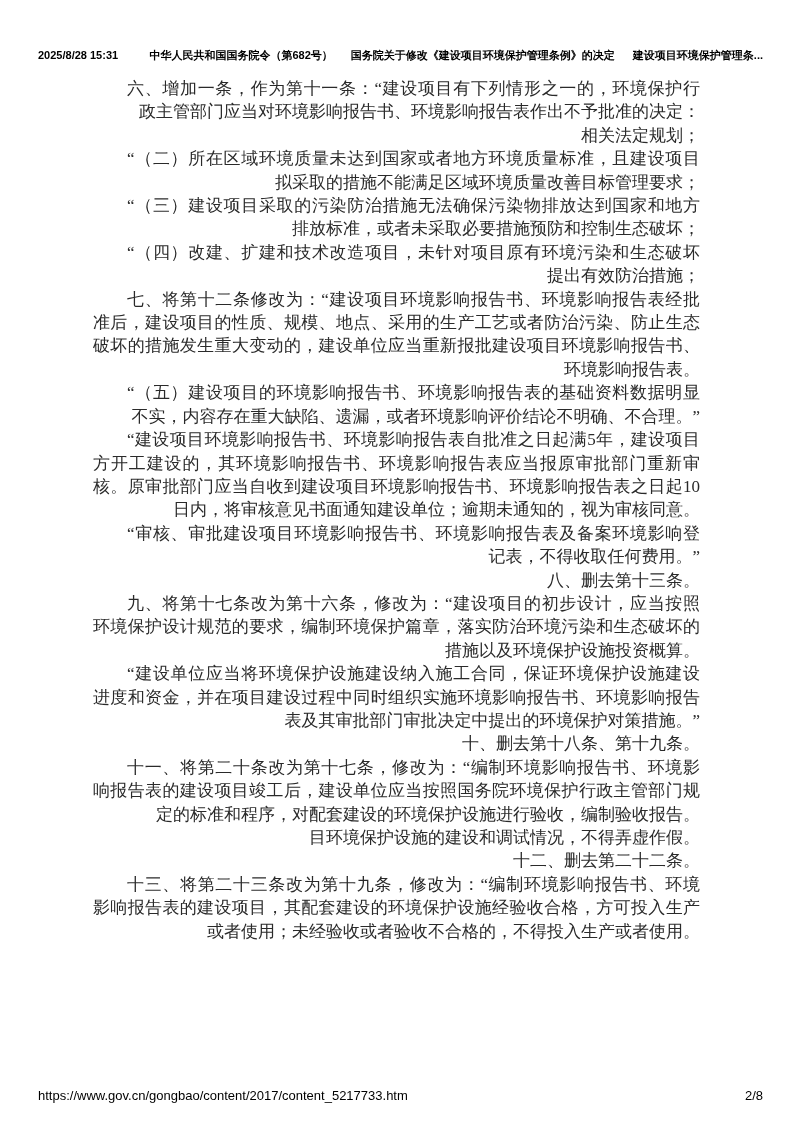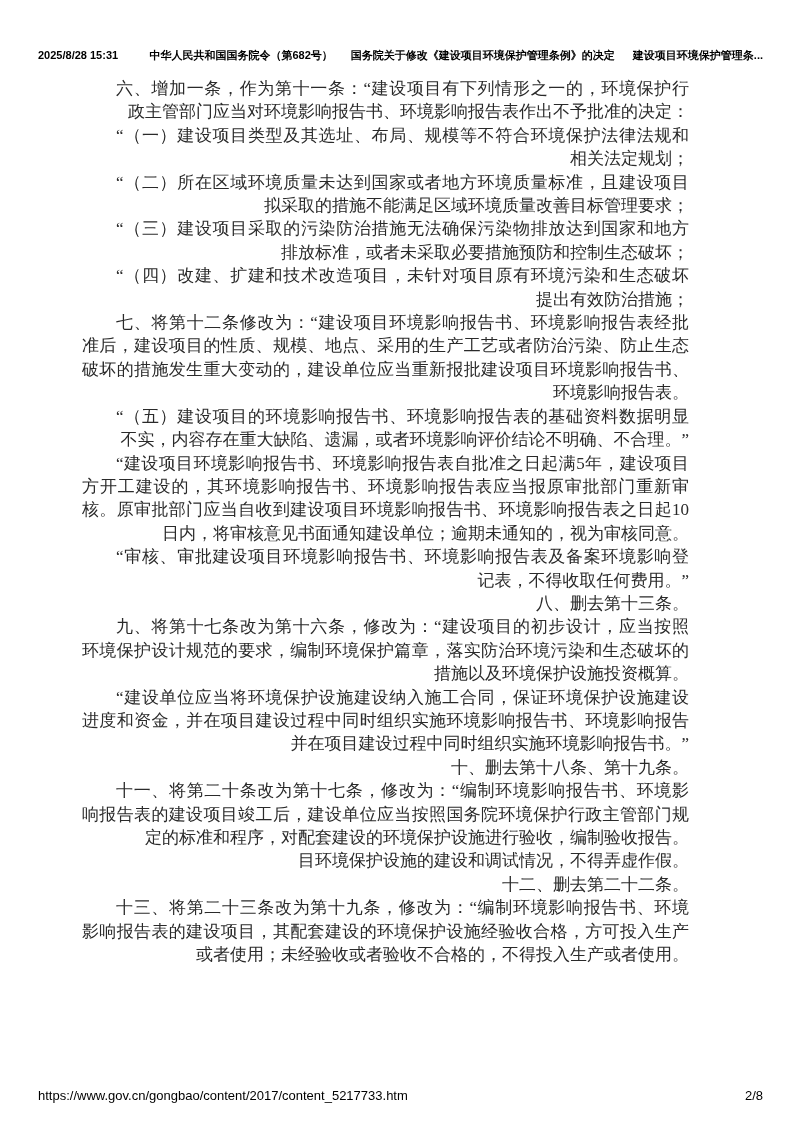--- a/index.html
+++ b/index.html
@@ -28,21 +28,21 @@
   .print-title {
     margin-left: auto;
     display: flex;
     align-items: baseline;
   }
   .title-seg { margin-left: 18px; margin-top: 32px; }
   
   .doc-body {
     position: absolute;
     top: 77px;
-    left: 82px;
+    left: 93px;
     width: 607px;
     font-size: 17px;
     line-height: 23.4px;
     color: #2a2a2a;
     letter-spacing: 0;
   }
   .paragraph { margin: 0; }
   .line {
     white-space: nowrap;
     text-align: right;
@@ -81,21 +81,20 @@
         <span class="title-seg">建设项目环境保护管理条...</span>
       </span>
   </div>
 
   <div class="doc-body">
       <div class="paragraph">
         <div class="line first fill">六、增加一条，作为第十一条：“建设项目有下列情形之一的，环境保护行</div>
         <div class="line">政主管部门应当对环境影响报告书、环境影响报告表作出不予批准的决定：</div>
       </div>
       <div class="paragraph">
-        <div class="line first fill">“（一）建设项目类型及其选址、布局、规模等不符合环境保护法律法规和</div>
         <div class="line">相关法定规划；</div>
       </div>
       <div class="paragraph">
         <div class="line first fill">“（二）所在区域环境质量未达到国家或者地方环境质量标准，且建设项目</div>
         <div class="line">拟采取的措施不能满足区域环境质量改善目标管理要求；</div>
       </div>
       <div class="paragraph">
         <div class="line first fill">“（三）建设项目采取的污染防治措施无法确保污染物排放达到国家和地方</div>
         <div class="line">排放标准，或者未采取必要措施预防和控制生态破坏；</div>
       </div>
@@ -127,21 +126,21 @@
         <div class="line first">八、删去第十三条。</div>
       </div>
       <div class="paragraph">
         <div class="line first fill">九、将第十七条改为第十六条，修改为：“建设项目的初步设计，应当按照</div>
         <div class="line fill">环境保护设计规范的要求，编制环境保护篇章，落实防治环境污染和生态破坏的</div>
         <div class="line">措施以及环境保护设施投资概算。</div>
       </div>
       <div class="paragraph">
         <div class="line first fill">“建设单位应当将环境保护设施建设纳入施工合同，保证环境保护设施建设</div>
         <div class="line fill">进度和资金，并在项目建设过程中同时组织实施环境影响报告书、环境影响报告</div>
-        <div class="line">并在项目建设过程中同时组织实施环境影响报告书。”</div>
+        <div class="line">表及其审批部门审批决定中提出的环境保护对策措施。”</div>
       </div>
       <div class="paragraph">
         <div class="line first">十、删去第十八条、第十九条。</div>
       </div>
       <div class="paragraph">
         <div class="line first fill">十一、将第二十条改为第十七条，修改为：“编制环境影响报告书、环境影</div>
         <div class="line fill">响报告表的建设项目竣工后，建设单位应当按照国务院环境保护行政主管部门规</div>
         <div class="line">定的标准和程序，对配套建设的环境保护设施进行验收，编制验收报告。</div>
       </div>
       <div class="paragraph">

